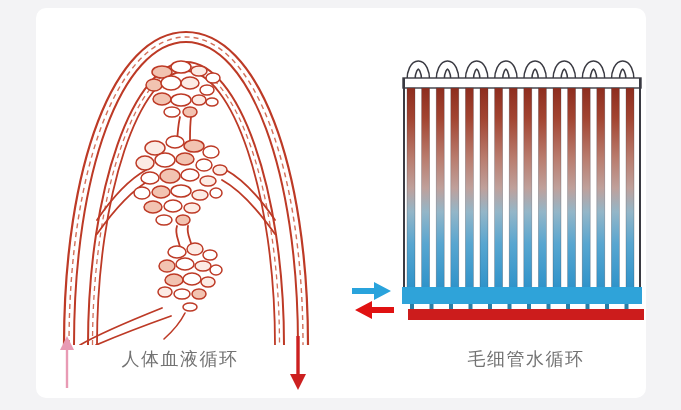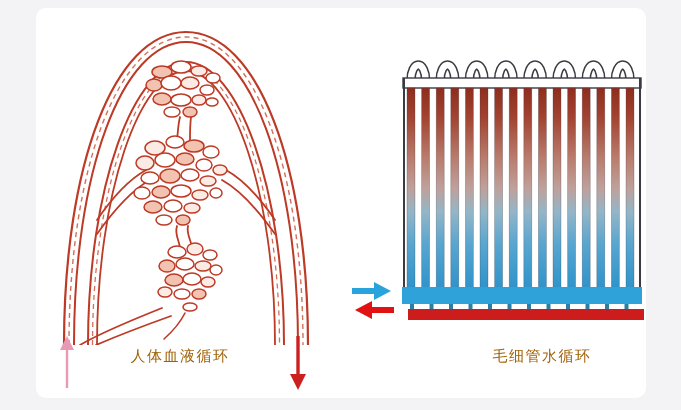--- a/index.html
+++ b/index.html
@@ -12,25 +12,25 @@
   }
   .card {
     position: absolute; left: 36px; top: 8px;
     width: 610px; height: 390px;
     background: var(--card, #ffffff);
     border-radius: 10px;
   }
   .abs { position: absolute; }
   .caption {
     position: absolute; top: 347px; width: 220px;
-    text-align: center; font-size: 15px; font-weight: 500;
-    letter-spacing: 1.5px; color: #a16207;
+    text-align: center; font-size: 18px; font-weight: 500;
+    letter-spacing: 1.5px; color: #737373;
   }
   .caption.lft { left: 70px; }
-  .caption.rgt { left: 432px; }
+  .caption.rgt { left: 416px; }
   .vessel { fill: none; stroke: var(--vessel, #bd3a26); stroke-linecap: round; }
   .vessel-dash { fill: none; stroke: var(--vessel-dash, #d2705a); stroke-dasharray: 5 4; }
 </style>
 </head>
 <body>
 
 <div class="card"></div>
 
 <svg class="abs" style="left:50px; top:20px" width="272" height="325" viewBox="0 0 272 325">
   <g>

